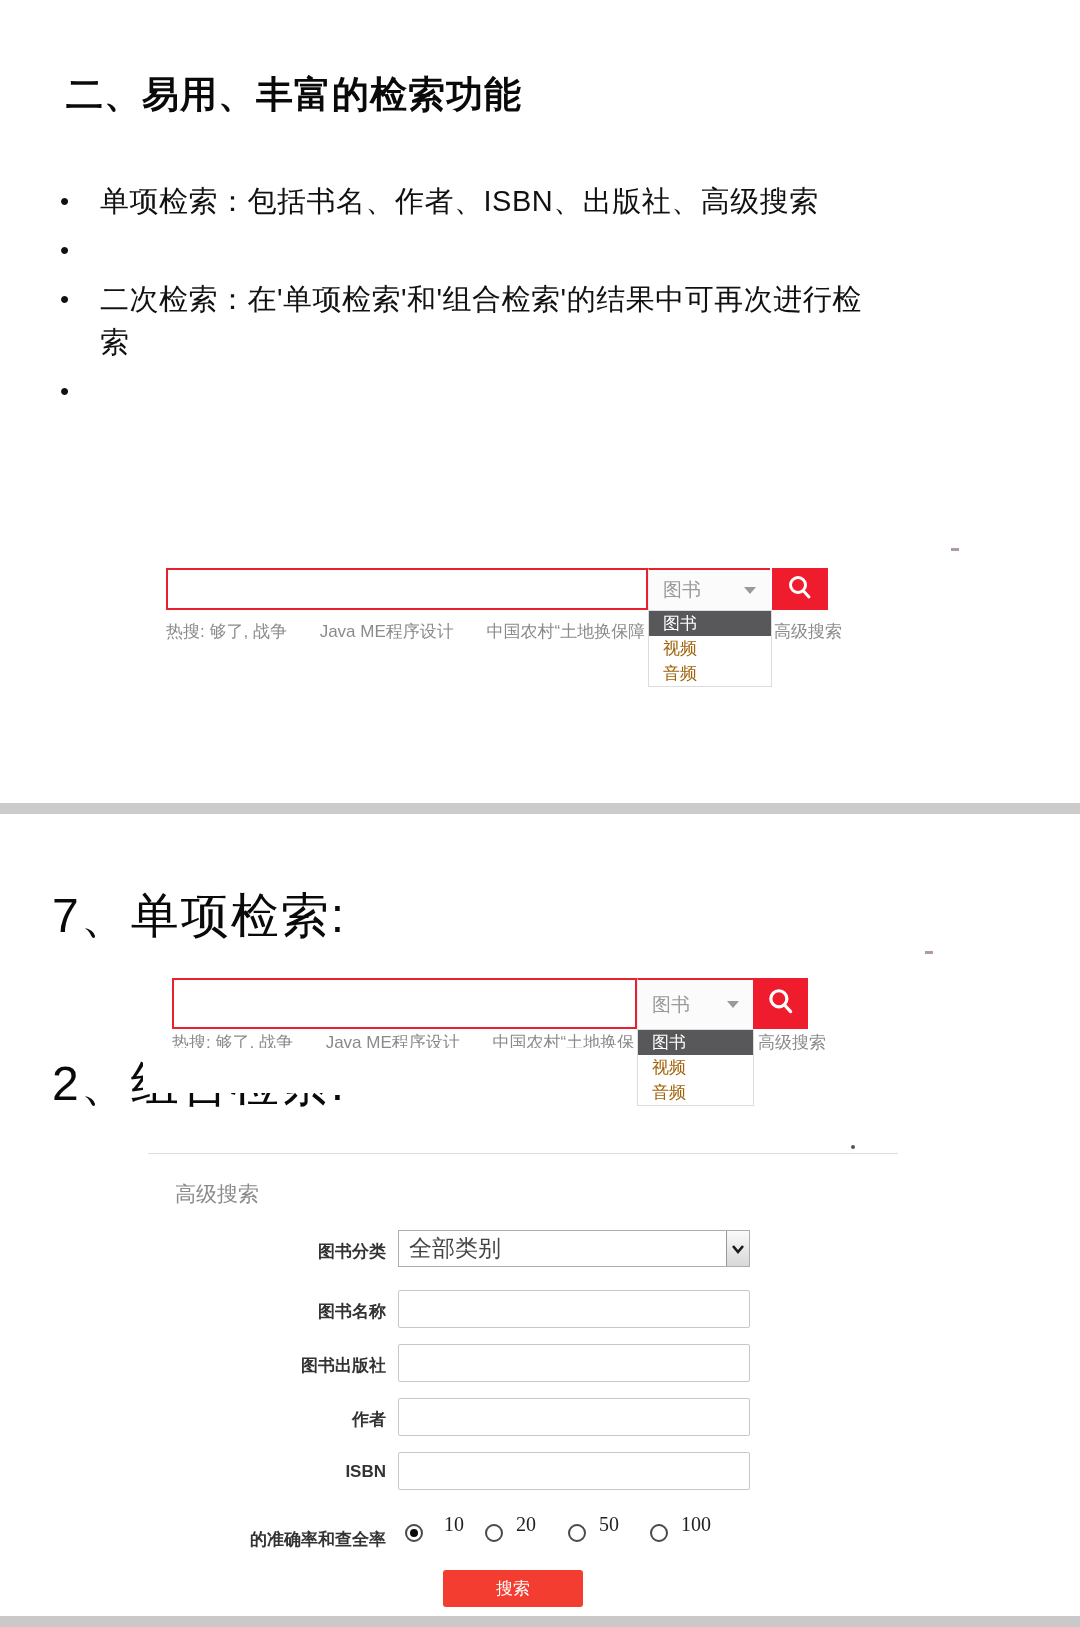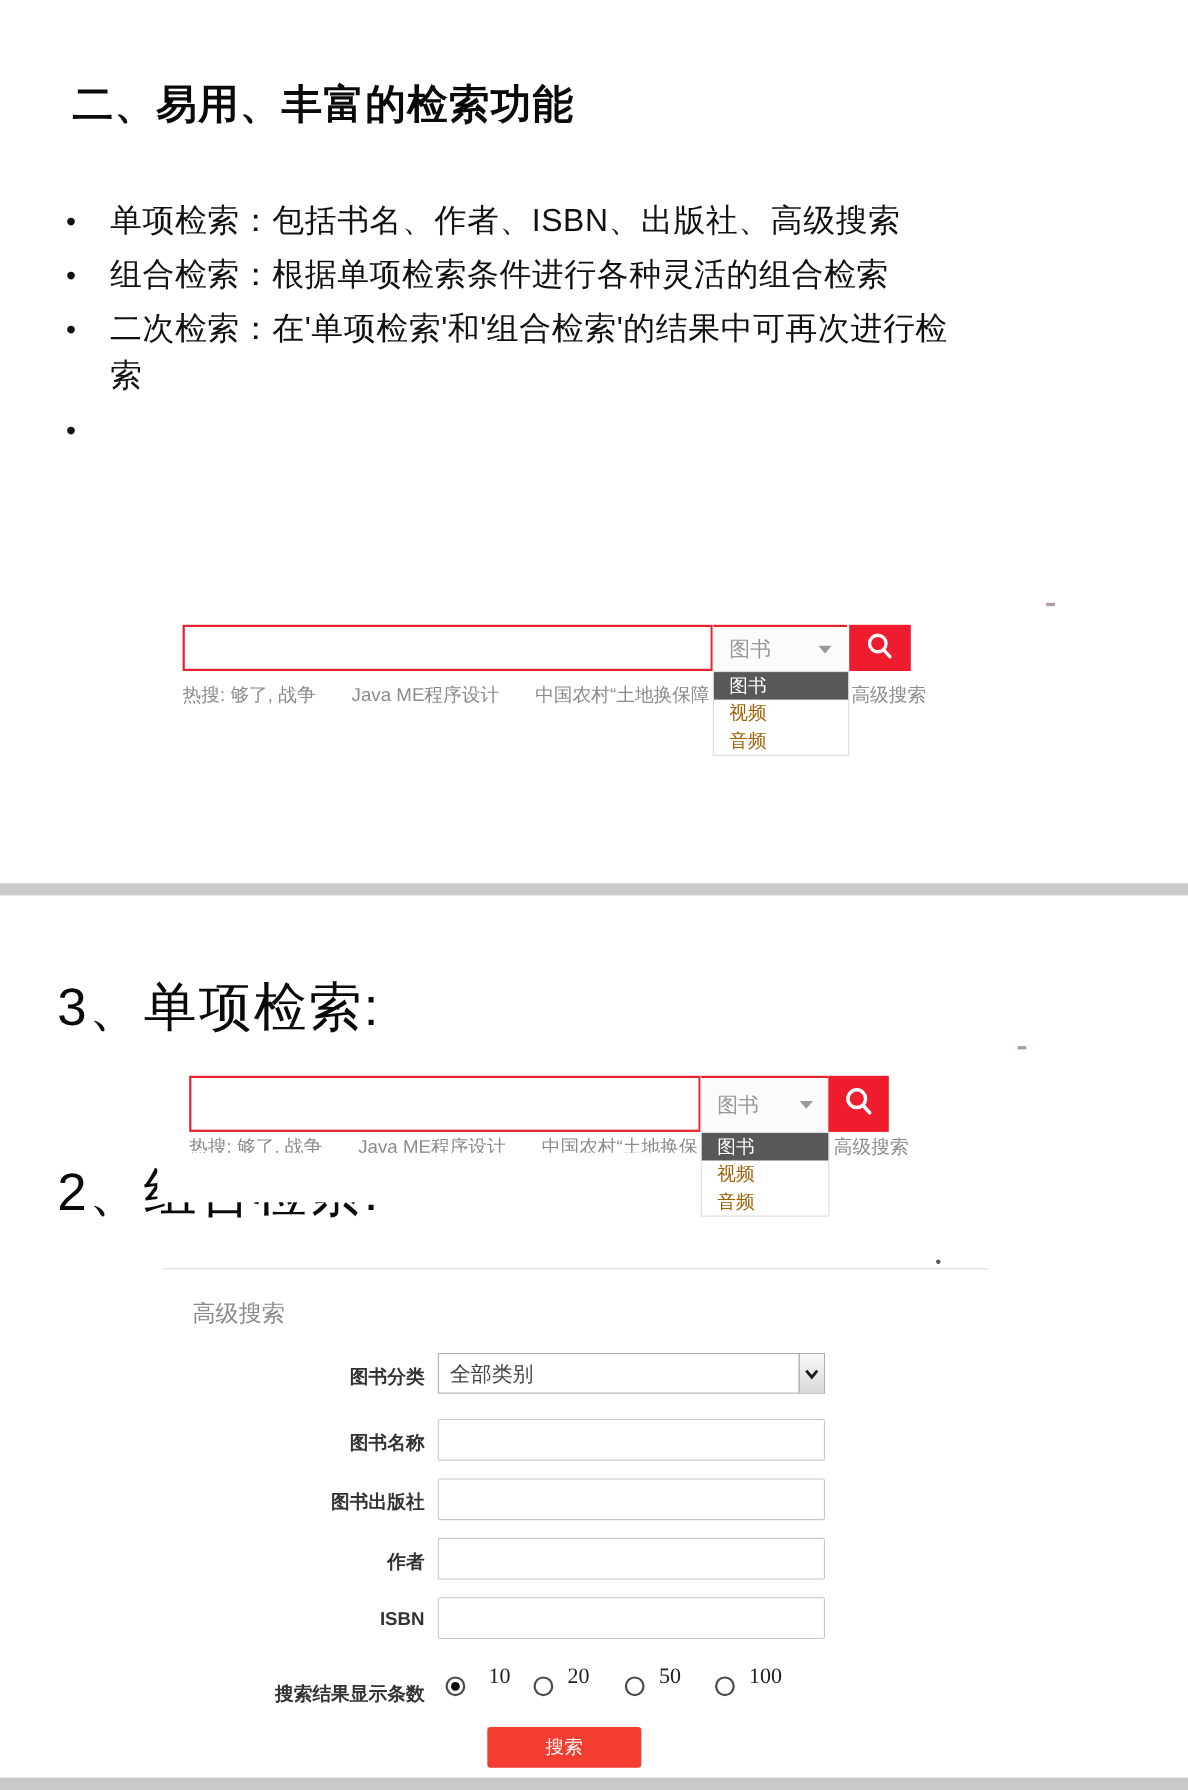--- a/index.html
+++ b/index.html
@@ -67,21 +67,21 @@
   .panel-line{position:absolute;left:148px;top:1153px;width:750px;height:1px;background:#ddd;}
   .panel-dot{position:absolute;left:851px;top:1145px;width:4px;height:4px;border-radius:50%;background:#555;}
   .adv-title{position:absolute;left:175px;top:1180px;font-size:21px;color:#8a8a8a;}
   .f-label{position:absolute;width:286px;left:100px;text-align:right;font-size:17px;
            font-weight:600;color:#333;}
   .f-input{position:absolute;left:398px;width:352px;height:38px;border:1px solid #c8c8c8;
            border-radius:2px;box-sizing:border-box;background:#fff;font-size:17px;color:#333;
            padding:0 8px;outline:none;}
   .f-select{position:absolute;left:398px;top:1230px;width:352px;height:37px;border:1px solid #adadad;
             box-sizing:border-box;background:#fff;display:flex;align-items:center;cursor:pointer;}
-  .f-select .val{font-size:19px;color:#444;margin-left:10px;}
+  .f-select .val{font-size:23px;color:#444;margin-left:10px;}
   .f-chevron{margin-left:auto;width:22px;height:35px;border-left:1px solid #999;
              background:linear-gradient(#fafafa,#d8d8d8);display:flex;align-items:center;
              justify-content:center;}
   .radio{position:absolute;width:18px;height:18px;border:2px solid #4a4a4a;border-radius:50%;
          box-sizing:border-box;background:#fff;cursor:pointer;}
   .radio.sel::after{content:"";position:absolute;left:3px;top:3px;width:8px;height:8px;
          border-radius:50%;background:#0a0a0a;}
   .r-num{position:absolute;font-family:"Liberation Serif",serif;font-size:20px;color:#222;}
   .submit-btn{position:absolute;left:443px;top:1570px;width:140px;height:37px;background:#f43d31;
               color:#fff;font-size:17px;border:none;border-radius:3px;cursor:pointer;
@@ -94,21 +94,20 @@
 
   <h1 class="h-top">二、易用、丰富的检索功能</h1>
 
   <div class="bullets">
     <div class="b-row">
       <span class="b-dot">•</span>
       <div class="b-text">单项检索：包括书名、作者、ISBN、出版社、高级搜索</div>
     </div>
     <div class="b-row">
       <span class="b-dot">•</span>
-      <div class="b-text">组合检索：根据单项检索条件进行各种灵活的组合检索</div>
     </div>
     <div class="b-row">
       <span class="b-dot">•</span>
       <div class="b-text">二次检索：在'单项检索'和'组合检索'的结果中可再次进行检
 索</div>
     </div>
     <div class="b-row">
       <span class="b-dot">•</span>
     </div>
   </div>
@@ -138,21 +137,21 @@
     <div class="menu">
       <div class="mi sel">图书</div>
       <div class="mi">视频</div>
       <div class="mi">音频</div>
     </div>
     <div class="dash"></div>
   </div>
 
   <div class="band-mid"></div>
 
-  <h2 class="h-sec h1x">3、单项检索:</h2>
+  <h2 class="h-sec h1x">7、单项检索:</h2>
 
   <div class="wb">
     <div class="sw-box">
       <input class="sw-input" type="text" value="" style="">
     </div>
     <div class="sw-select">
       <span class="val">图书</span>
       <span class="tri"></span>
     </div>
     <button class="sw-btn">
@@ -199,21 +198,21 @@
 
   <div class="f-label" style="top:1354px;font-family:Liberation Mono, monospace;">图书出版社</div>
   <input class="f-input" style="top: 1344px;" type="text" value="">
 
   <div class="f-label" style="top:1408px;">作者</div>
   <input class="f-input" style="top: 1398px;" type="text" value="">
 
   <div class="f-label" style="top:1462px;">ISBN</div>
   <input class="f-input" style="top: 1452px;" type="text" value="">
 
-  <div class="f-label" style="top:1528px;">搜索结果显示条数</div>
+  <div class="f-label" style="top:1528px;">的准确率和查全率</div>
 
   <div class="radio sel" style="left:405px;top:1524px;"></div>
   <div class="r-num" style="left:434px;top:1513px;margin-left:10px;">10</div>
 
   <div class="radio" style="left:485px;top:1524px;"></div>
   <div class="r-num" style="left:516px;top:1513px;">20</div>
 
   <div class="radio" style="left:568px;top:1524px;"></div>
   <div class="r-num" style="left:599px;top:1513px;">50</div>
 

